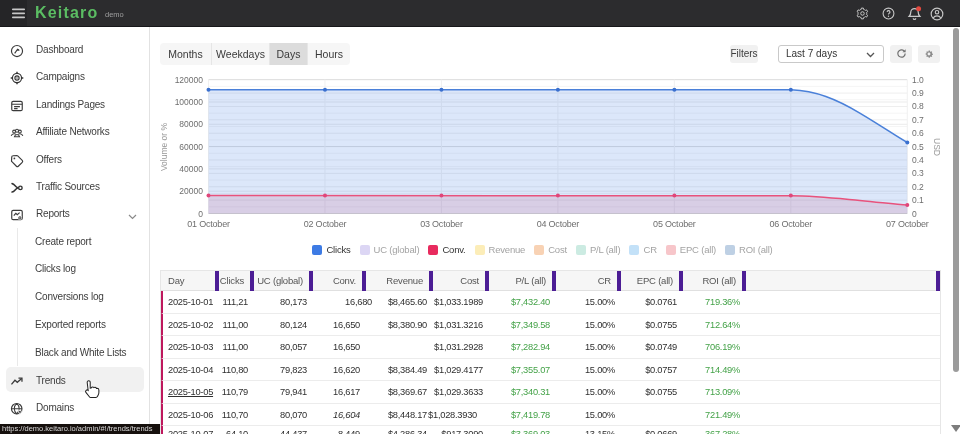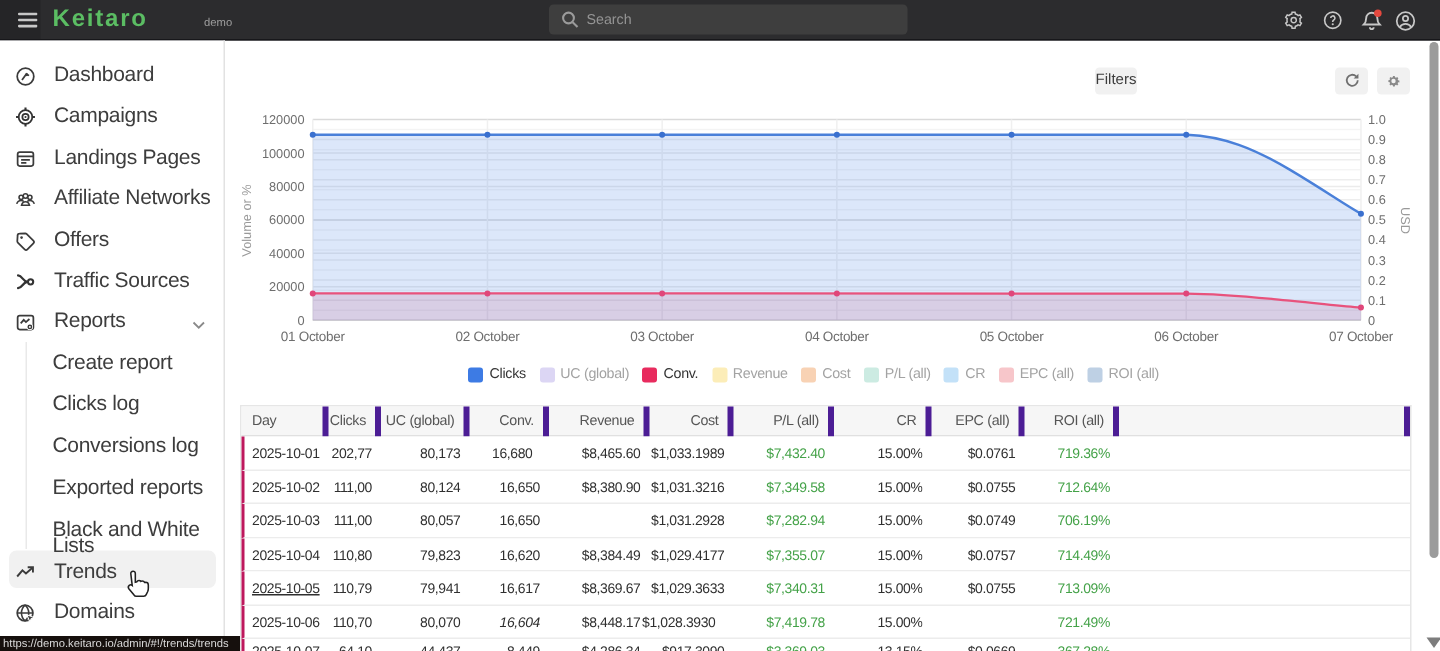--- a/index.html
+++ b/index.html
@@ -6,29 +6,29 @@
 html,body { width:960px; height:434px; overflow:hidden; background:#fff;
   font-family:"Liberation Sans", sans-serif; }
 #stage { position:relative; width:960px; height:434px; }
 .abs { position:absolute; }
 
 
 #topbar { position:absolute; left:0; top:0; width:960px; height:27px; background:#2c2c2e; border-bottom:0; }
 #topbar:after { content:""; position:absolute; left:0; top:25.5px; width:960px; height:1.5px; background:#17171a; }
 #hambg { position:absolute; left:0; top:0; width:27px; height:26px; background:#252527; }
 #logo { position:absolute; left:35px; top:4px; color:#5bbd63; font-size:16px; font-weight:bold; letter-spacing:1.2px; }
-#demo { position:absolute; left:105px; top:10px; color:#9f9f9f; font-size:7.5px;margin-left:31px; }
+#demo { position:absolute; left:105px; top:10px; color:#9f9f9f; font-size:7.5px; }
 #searchbox { position:absolute; left:366px; top:3px; width:239px; height:20px; background:#3e3e3e; border-radius:3px; }
 #searchtxt { position:absolute; left:25px; top:5px; font-size:9.5px; color:#949494; }
 
 
 #sidebar { position:absolute; left:0; top:27px; width:150px; height:407px; background:#fff; border-right:1px solid #e2e2e2; }
 .mi { position:absolute; left:0; width:149px; height:27px; }
 .mi .ico { position:absolute; left:9.5px; top:3.5px; width:14px; height:14px; }
-.mi .lbl { position:absolute; left:36px; top:4px; font-size:14px; color:#3d3d3d; letter-spacing:-0.2px; line-height:11px; }
+.mi .lbl { position:absolute; left:36px; top:4px; font-size:10px; color:#3d3d3d; letter-spacing:-0.2px; line-height:11px; }
 .guide { position:absolute; left:17px; top:228px; width:1px; height:138px; background:#e9e9e9; }
 #activeitem { position:absolute; left:6px; top:367px; width:138px; height:25px; background:#f1f1f1; border-radius:5px; }
 #urlbar { position:absolute; left:0; top:424px; width:160px; height:10px; background:#16100d; color:#d9d9d9; font-size:7.5px; line-height:10px; padding-left:2px; white-space:nowrap; overflow:hidden; }
 
 
 #tabs { position:absolute; left:160px; top:43px; height:22px; background:#f6f6f6; border-radius:4px; display:flex; }
 #tabs .tab { font-size:10.5px; color:#3a3a3a; line-height:22px; text-align:center; border-right:1px solid #e6e6e6; }
 #tabs .tab:last-child { border-right:none; }
 #tabs .tab.active { background:#dcdcdc; }
 .btn { position:absolute; top:45px; height:18px; background:#f1f1f1; border-radius:3px; font-size:10px; color:#3c3c3c; line-height:18px; text-align:center; }
@@ -60,27 +60,20 @@
 
 <div id="topbar">
   <div id="hambg"></div>
   <svg class="abs" style="left:12px;top:8px" width="13" height="11" viewBox="0 0 18 14">
     <rect x="0" y="0" width="18" height="2.4" rx="1" fill="#c7c7c7"></rect>
     <rect x="0" y="5.6" width="18" height="2.4" rx="1" fill="#c7c7c7"></rect>
     <rect x="0" y="11.2" width="18" height="2.4" rx="1" fill="#c7c7c7"></rect>
   </svg>
   <div id="logo">Keitaro</div>
   <div id="demo">demo</div>
-  <div id="searchbox">
-    <svg class="abs" style="left:8px;top:4px" width="12" height="12" viewBox="0 0 12 12">
-      <circle cx="5" cy="5" r="3.6" fill="none" stroke="#9b9b9b" stroke-width="1.4"></circle>
-      <line x1="7.8" y1="7.8" x2="11" y2="11" stroke="#9b9b9b" stroke-width="1.4"></line>
-    </svg>
-    <div id="searchtxt">Search</div>
-  </div>
 
   <svg class="abs" style="left:856px;top:7px" width="13" height="13" viewBox="0 0 24 24">
     <path fill="none" stroke="#c7c7c7" stroke-width="2" d="M12 8.5a3.5 3.5 0 1 0 0 7 3.5 3.5 0 0 0 0-7Zm8.6 3.5c0 .8-.1 1.5-.3 2.2l2 1.6-2 3.4-2.4-1c-1 1-2.3 1.7-3.7 2l-.4 2.6h-4l-.4-2.6c-1.4-.3-2.7-1-3.7-2l-2.4 1-2-3.4 2-1.6c-.2-.7-.3-1.4-.3-2.2s.1-1.5.3-2.2l-2-1.6 2-3.4 2.4 1c1-1 2.3-1.7 3.7-2l.4-2.6h4l.4 2.6c1.4.3 2.7 1 3.7 2l2.4-1 2 3.4-2 1.6c.2.7.3 1.4.3 2.2Z" transform="scale(0.92) translate(1,1)"></path>
   </svg>
   <svg class="abs" style="left:882px;top:7px" width="13" height="13" viewBox="0 0 24 24">
     <circle cx="12" cy="12" r="10" fill="none" stroke="#c7c7c7" stroke-width="2"></circle>
     <path fill="none" stroke="#c7c7c7" stroke-width="2" d="M9.5 9.3a2.6 2.6 0 1 1 3.8 2.3c-.8.4-1.3 1-1.3 1.9v.5"></path>
     <circle cx="12" cy="17" r="1.3" fill="#c7c7c7"></circle>
   </svg>
   <svg class="abs" style="left:907px;top:6px" width="15" height="15" viewBox="0 0 24 24">
@@ -188,22 +181,33 @@
         </svg>
   <div class="lbl">Domains</div>
 </div>
 
 <svg class="abs" style="left:84px;top:379px" width="16" height="19" viewBox="0 0 17 20">
   <path d="M5 1.8c.9 0 1.6.7 1.6 1.6v6.2l1-.2c.3-.6.9-1 1.6-1 .5 0 1 .2 1.3.6.3-.2.6-.3 1-.3.8 0 1.4.5 1.7 1.1l.7-.1c1 0 1.9.8 1.9 1.9v2.6c0 .8-.2 1.5-.5 2.2l-1 2c-.3.7-1 1.1-1.7 1.1H7.2c-.6 0-1.2-.3-1.5-.8L2 14.2c-.5-.7-.4-1.7.3-2.3.6-.5 1.5-.5 2.1 0l-1-8.3C3.3 2.6 4 1.8 5 1.8Z" fill="#fff" stroke="#222" stroke-width="1.1"></path>
 </svg>
 </div>
 <div id="urlbar">https://demo.keitaro.io/admin/#!/trends/trends</div>
 
+<div id="tabs">
+  <div class="tab" style="width:52px">Months</div>
+  <div class="tab" style="width:58px">Weekdays</div>
+  <div class="tab active" style="width:38px">Days</div>
+  <div class="tab" style="width:42px">Hours</div>
+</div>
 
 <div class="btn" style="left:730px;width:28px;">Filters</div>
+<div id="select">Last 7 days
+  <svg class="abs" style="right:8px;top:6px" width="9" height="6" viewBox="0 0 9 6">
+        <path d="M1 1l3.5 3.5L8 1" fill="none" stroke="#555" stroke-width="1.3"></path>
+      </svg>
+</div>
 <div class="btn" style="left:890px;width:22px;">
   <svg style="margin-top:3px" width="11" height="11" viewBox="0 0 24 24">
         <path fill="none" stroke="#707070" stroke-width="2.6" d="M20 12a8 8 0 1 1-2.3-5.6"></path>
         <path fill="#707070" d="M21 2.5v7h-7z"></path>
       </svg>
 </div>
 <div class="btn" style="left:918px;width:22px;">
   <svg style="margin-top:4px" width="10" height="10" viewBox="0 0 24 24">
         <path fill="#8a8a8a" d="M12 8.5a3.5 3.5 0 1 0 0 7 3.5 3.5 0 0 0 0-7Zm9.4 5.7l-2.1-.4a7 7 0 0 1-.7 1.7l1.2 1.7-2 2-1.7-1.2a7 7 0 0 1-1.7.7l-.4 2.1h-2.8l-.4-2.1a7 7 0 0 1-1.7-.7l-1.7 1.2-2-2 1.2-1.7a7 7 0 0 1-.7-1.7l-2.1-.4v-2.8l2.1-.4a7 7 0 0 1 .7-1.7L5.4 7.4l2-2 1.7 1.2a7 7 0 0 1 1.7-.7l.4-2.1h2.8l.4 2.1a7 7 0 0 1 1.7.7l1.7-1.2 2 2-1.2 1.7a7 7 0 0 1 .7 1.7l2.1.4Z"></path>
       </svg>
@@ -339,23 +343,23 @@
 <div class="hc" style="left:205px;width:67px;padding-right:6px;text-align:right;">Revenue</div>
 <div class="hc" style="left:272px;width:56px;padding-right:6px;text-align:right;">Cost</div>
 <div class="hc" style="left:328px;width:67px;padding-right:6px;text-align:right;">P/L (all)</div>
 <div class="hc" style="left:395px;width:65px;padding-right:6px;text-align:right;">CR</div>
 <div class="hc" style="left:460px;width:62px;padding-right:6px;text-align:right;">EPC (all)</div>
 <div class="hc" style="left:522px;width:63px;padding-right:6px;text-align:right;">ROI (all)</div>
 <div class="hc" style="left:585px;width:194px;padding-right:6px;text-align:right;"></div>
 </div>
 <div class="row">
 <div class="c" style="left:5px;width:52px;text-align:left;">2025-10-01</div>
-<div class="c" style="left:55.5px;width:29.5px;">202,77</div>
+<div class="c" style="left:55.5px;width:29.5px;">111,21</div>
 <div class="c" style="left:91px;width:53px;">80,173</div>
-<div class="c" style="left:145px;width:47px;">16,680</div>
+<div class="c" style="left:162px;width:47px;">16,680</div>
 <div class="c" style="left:203px;width:61px;">$8,465.60</div>
 <div class="c" style="left:270px;width:50px;">$1,033.1989</div>
 <div class="c green" style="left:326px;width:61px;">$7,432.40</div>
 <div class="c" style="left:393px;width:59px;">15.00%</div>
 <div class="c" style="left:458px;width:56px;">$0.0761</div>
 <div class="c green" style="left:520px;width:57px;">719.36%</div>
 </div>
 <div class="row">
 <div class="c" style="left:5px;width:52px;text-align:left;">2025-10-02</div>
 <div class="c" style="left:55.5px;width:29.5px;">111,00</div>

